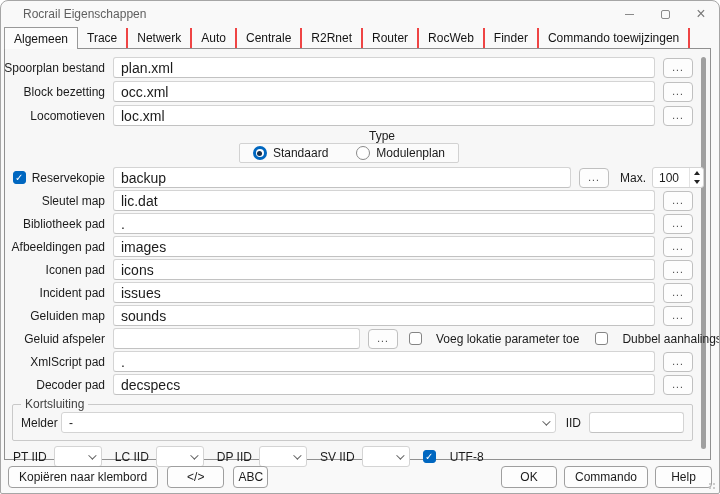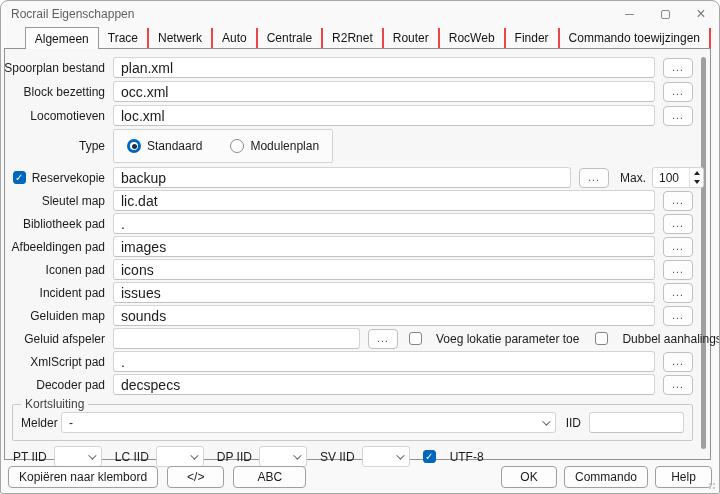--- a/index.html
+++ b/index.html
@@ -4,45 +4,45 @@
 <style>
   html,body{margin:0;padding:0;background:#ffffff;}
   *{box-sizing:border-box;}
   .window{
     position:relative;width:720px;height:494px;
     background:#f9f9f9;border:1px solid #a6a6a6;border-radius:8px 8px 2px 2px;
     font-family:"Liberation Sans",sans-serif;font-size:12px;color:#1b1b1b;
     overflow:hidden;
   }
   
-  .titlebar{position:absolute;top:0;left:0;right:0;height:26px;display:flex;align-items:center;}
+  .titlebar{position:absolute;top:0;left:12px;right:0;height:26px;display:flex;align-items:center;}
   .title{padding-left:10px;color:#5f5f5f;font-size:12px;}
   .win-controls{margin-left:auto;display:flex;height:100%;}
   .win-btn{width:36px;height:100%;display:flex;align-items:center;justify-content:center;color:#7d7d7d;cursor:default;}
   .glyph-min{width:9px;height:1px;background:#8a8a8a;display:inline-block;}
   .glyph-max{width:9px;height:9px;border:1px solid #8a8a8a;border-radius:2px;display:inline-block;}
   .glyph-close::before{content:"×";font-size:16px;color:#7a7a7a;line-height:1;}
   
-  .tabbar{position:absolute;top:26px;left:3px;right:8px;height:21px;display:flex;align-items:flex-end;z-index:3;justify-content:flex-end;}
+  .tabbar{position:absolute;top:26px;left:3px;right:8px;height:21px;display:flex;align-items:flex-end;z-index:3;}
   .tab{height:20px;display:flex;align-items:center;padding:0 9px;border-right:2px solid #ef4444;color:#141414;white-space:nowrap;cursor:default;}
   .tab.active{height:22px;background:#fcfcfc;border:1px solid #999999;border-bottom:none;margin-bottom:-1px;position:relative;z-index:4;border-radius:1px 1px 0 0;}
   
   .panel{position:absolute;top:47px;left:3px;right:8px;bottom:33px;border:1px solid #909090;background:#f7f7f7;}
   .vscroll{position:absolute;top:1px;right:1px;bottom:1px;width:11px;}
   .vscroll .thumb{position:absolute;top:7px;bottom:9px;left:3px;width:5px;background:#a0a0a0;border-radius:3px;}
   .content{position:absolute;top:0;left:0;right:17px;bottom:0;padding-top:8px;}
   
   .frow{display:flex;align-items:center;height:21px;margin-bottom:3px;}
   .frow.tight{margin-bottom:2px;}
   .flabel{width:100px;flex-shrink:0;text-align:right;margin-right:8px;color:#1b1b1b;display:flex;justify-content:flex-end;align-items:center;gap:6px;white-space:nowrap;}
   .tinput{flex:1;height:21px;background:#ffffff;border:1px solid #d4d4d4;border-bottom-color:#c2c2c2;border-radius:3px;padding:0 7px;font-family:"Liberation Sans",sans-serif;font-size:14px;color:#1b1b1b;outline:none;min-width:0;}
   .btn{background:#fdfdfd;border:1px solid #ababab;border-radius:4px;font-family:"Liberation Sans",sans-serif;font-size:12px;color:#1b1b1b;display:flex;align-items:center;justify-content:center;cursor:default;}
   .browse{width:30px;height:20px;margin-left:8px;flex-shrink:0;font-size:10px;letter-spacing:1px;color:#3c3c3c;border-color:#c0c0c0;}
   
-  .type-row{margin-top:2px;margin-bottom:4px;height:34px;display:flex;align-items:center;}
+  .type-row{margin-top:2px;margin-bottom:4px;height:34px;display:flex;align-items:center;flex-direction:column;}
   .type-box{height:34px;border:1px solid #d2d2d2;border-radius:2px;background:#fbfbfb;display:flex;align-items:center;gap:28px;padding:0 13px;}
   .radio{width:14px;height:14px;border-radius:50%;border:1px solid #8a8a8a;background:#fff;display:flex;align-items:center;justify-content:center;flex-shrink:0;}
   .radio.selected{border:3px solid #0067c0;}
   .radio.selected::after{content:"";width:5px;height:5px;border-radius:50%;background:#17304d;}
   .radio-item{display:flex;align-items:center;gap:6px;cursor:default;}
   
   .cb{width:13px;height:13px;border:1px solid #858585;border-radius:3px;background:#fff;flex-shrink:0;display:flex;align-items:center;justify-content:center;}
   .cb.checked{background:#0067c0;border-color:#0067c0;}
   .cb.checked::after{content:"✓";color:#fff;font-size:10px;line-height:1;}
   .cb-item{display:flex;align-items:center;gap:14px;cursor:default;white-space:nowrap;text-align:right;}
@@ -65,21 +65,21 @@
   .iid-input{width:95px;flex:none;}
   
   .iidrow{margin-top:5px;display:flex;align-items:center;height:21px;padding-left:8px;}
   .iidrow .lbl{margin-right:7px;white-space:nowrap;}
   .iidrow .sel{width:48px;margin-right:13px;}
   
   .footer{position:absolute;left:0;right:0;bottom:0;height:33px;display:flex;align-items:center;padding:0 7px;}
   .footer .btn{height:22px;border-color:#9f9f9f;}
   .btn-copy{padding:0 10px;margin-right:9px;}
   .btn-code{padding:0 19px;margin-right:9px;}
-  .btn-abc{padding:0 23px;}
+  .btn-abc{padding:0 4px;}
   .btn-ok{width:56px;margin-left:auto;}
   .btn-cancel{padding:0 10px;margin-left:7px;}
   .btn-help{width:57px;margin-left:7px;}
   .grip{position:absolute;right:2px;bottom:2px;width:8px;height:8px;
     background:radial-gradient(circle at 1px 1px,#c0c0c0 1px,transparent 1px);
     background-size:4px 4px;opacity:.8;}
 </style>
 </head>
 <body>
 

